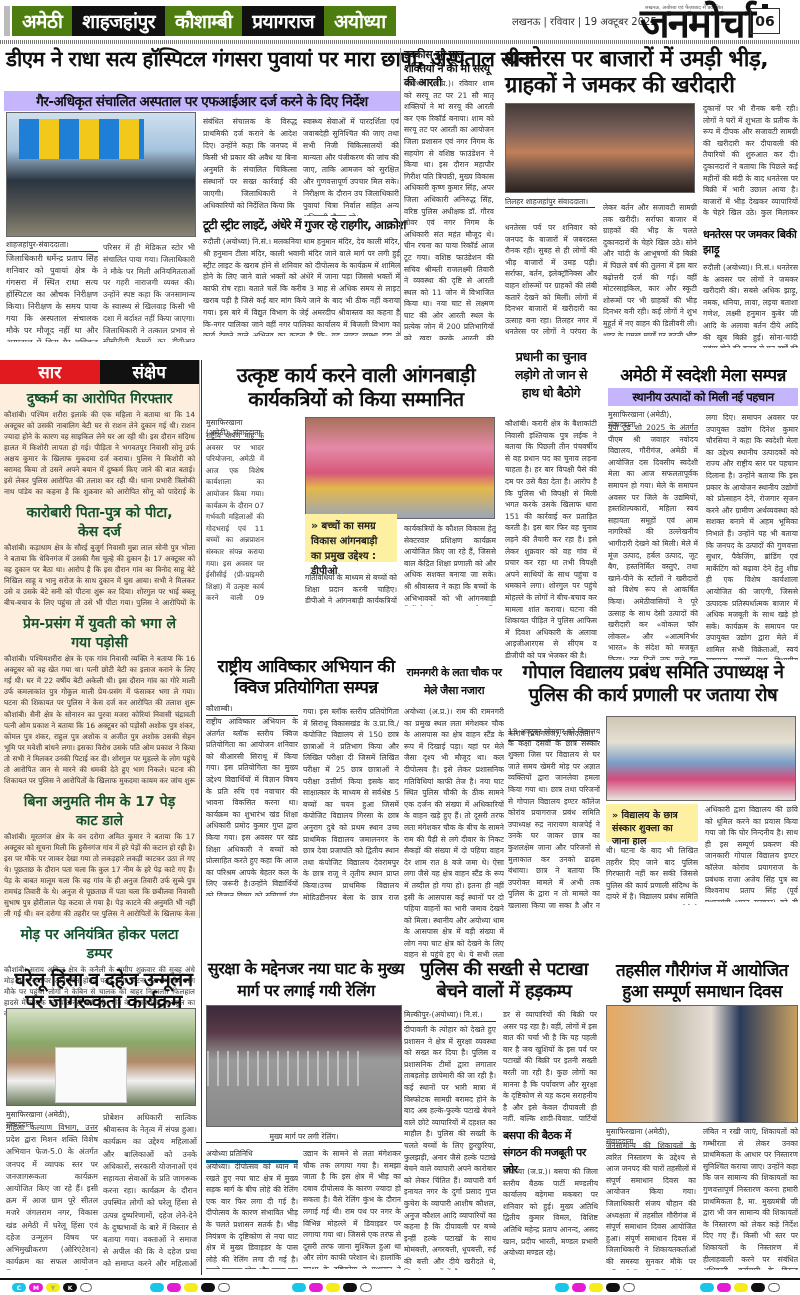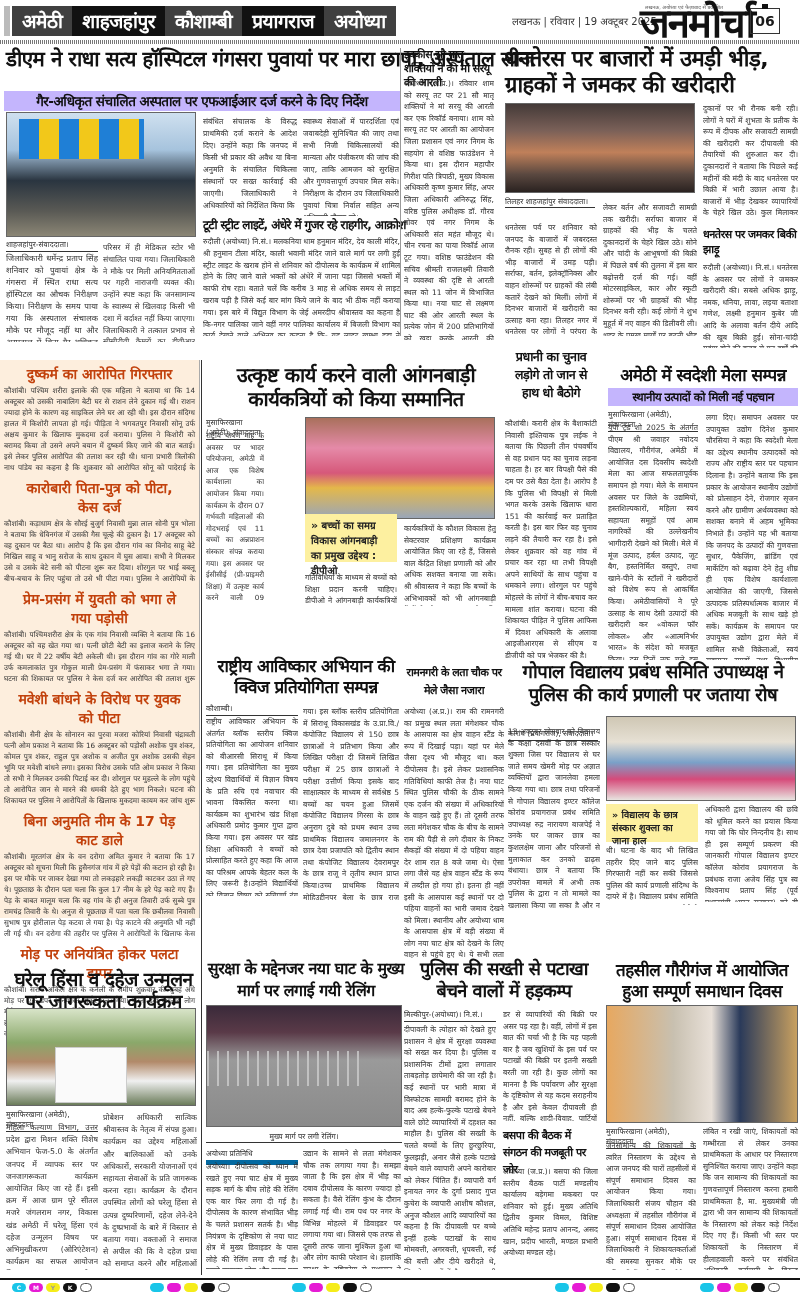--- a/index.html
+++ b/index.html
@@ -1,35 +1,35 @@
 <!DOCTYPE html>
 <html><head>
 <meta charset="utf-8">
 <style>
 *{box-sizing:border-box;margin:0;padding:0}
 body{width:800px;height:1295px;background:#fff;font-family:"DejaVu Sans",sans-serif;color:#1a1a1a;position:relative;overflow:hidden}
 .abs{position:absolute}
 .topbar{left:12px;top:6px;height:30px;display:flex}
 .tag{color:#fff;font-weight:bold;font-size:19px;line-height:30px;padding:0 10px;letter-spacing:-0.5px}
-.tag.red{background:#404040}.tag.blk{background:#111}
+.tag.red{background:#4d7c0f}.tag.blk{background:#111}
 .dateline{left:512px;top:14px;font-size:10px;color:#333}
 .masthead{left:640px;top:2px;font-size:40px;font-weight:bold;color:#111;letter-spacing:-2px;line-height:42px}
 .mast-sub{left:645px;top:4px;font-size:5px;color:#555}
 .pageno{left:750px;top:8px;width:30px;height:26px;border:1px solid #333;font-size:14px;text-align:center;line-height:24px;font-weight:bold}
 .hatch{left:0;top:40px;width:800px;height:4px;background:repeating-linear-gradient(90deg,#777 0 1px,#fff 1px 2px)}
 .h1{font-weight:bold;color:#111;line-height:1.15;letter-spacing:-0.5px}
 .yellowbar{background:#c4b5fd}
 .txt{font-size:7.5px;line-height:11.5px;color:#333;text-align:justify;overflow:hidden}
 .cap{font-size:7.5px;color:#333;border-bottom:1px solid #333;padding-bottom:2px}
 .photo{border:1px solid #666;overflow:hidden}
 .vline{width:1px;background:#333}
 .sarbox{left:0;top:360px;width:200px;height:558px;background:#fdeedd;border-right:1px solid #aaa}
 .sar{display:flex;height:24px}
 .sar div{flex:1;color:#fff;font-weight:bold;font-size:17px;text-align:center;line-height:24px}
-.sh{font-weight:bold;font-size:14px;text-align:center;color:#c2410c;margin:4px 18px 2px}
+.sh{font-weight:bold;font-size:14px;text-align:center;color:#14532d;margin:4px 18px 2px}
 .st{font-size:7.2px;line-height:11px;color:#333;padding:0 4px;text-align:justify}
 .pullq{background:#fdf0a0;font-weight:bold;font-size:10px;line-height:15px;padding:4px 6px;color:#222}
 .cmyk{display:flex;gap:3px;align-items:center}
 .dot{width:14px;height:9px;border-radius:5px;font-size:6px;color:#fff;text-align:center;line-height:9px;font-weight:bold}
 .reg{width:12px;height:9px;border:1px solid #555;border-radius:5px;position:relative}
 .bottomline{left:0;top:1278px;width:800px;height:2px;background:#111}
 </style>
 </head>
 <body>
 
@@ -55,34 +55,37 @@
 </div>
 <div class="abs cap" style="left:6px;top:239px;width:92px">शाहजहांपुर-संवाददाता।</div>
 <div class="abs txt" style="left:6px;top:252px;width:92px;height:90px;font-size:8.2px;line-height:12px">जिलाधिकारी धर्मेन्द्र प्रताप सिंह शनिवार को पुवायां क्षेत्र के गंगसरा में स्थित राधा सत्य हॉस्पिटल का औचक निरीक्षण किया। निरीक्षण के समय पाया गया कि अस्पताल संचालक मौके पर मौजूद नहीं था और अस्पताल में बिना गैर-अधिकृत व्यक्तियों के माध्यम से चिकित्सा सेवाएं संचालित की जा रही थीं। इसके अतिरिक्त, अस्पताल</div>
 <div class="abs txt" style="left:103px;top:242px;width:92px;height:100px;font-size:7.6px;line-height:11.8px">परिसर में ही मेडिकल स्टोर भी संचालित पाया गया। जिलाधिकारी ने मौके पर मिली अनियमितताओं पर गहरी नाराजगी व्यक्त की। उन्होंने स्पष्ट कहा कि जनसामान्य के स्वास्थ्य से खिलवाड़ किसी भी दशा में बर्दाश्त नहीं किया जाएगा। जिलाधिकारी ने तत्काल प्रभाव से सीसीटीवी कैमरों का डीवीआर जब्त करने, अस्पताल को सीज करने के निर्देश दिए तथा</div>
 <div class="abs txt" style="left:203px;top:116px;width:94px;height:100px;line-height:12px">संबंधित संचालक के विरुद्ध प्राथमिकी दर्ज कराने के आदेश दिए। उन्होंने कहा कि जनपद में किसी भी प्रकार की अवैध या बिना अनुमति के संचालित चिकित्सा संस्थानों पर सख्त कार्रवाई की जाएगी। जिलाधिकारी ने अधिकारियों को निर्देशित किया कि</div>
 <div class="abs txt" style="left:303px;top:116px;width:96px;height:100px;line-height:12px">स्वास्थ्य सेवाओं में पारदर्शिता एवं जवाबदेही सुनिश्चित की जाए तथा सभी निजी चिकित्सालयों की मान्यता और पंजीकरण की जांच की जाए, ताकि आमजन को सुरक्षित और गुणवत्तापूर्ण उपचार मिल सके। निरीक्षण के दौरान उप जिलाधिकारी पुवायां चित्रा निर्वाल सहित अन्य अधिकारी मौजूद रहे।</div>
 <div class="abs h1" style="left:203px;top:219px;width:198px;font-size:12px;white-space:nowrap;letter-spacing:-0.6px">टूटी स्ट्रीट लाइटें, अंधेरे में गुजर रहे राहगीर, आक्रोश</div>
 <div class="abs txt" style="left:203px;top:236px;width:197px;height:100px;line-height:11.8px">रुदौली (अयोध्या) नि.सं.। मलकनिया धाम हनुमान मंदिर, देव काली मंदिर, श्री हनुमान टीला मंदिर, काली भवानी मंदिर जाने वाले मार्ग पर लगी हुई स्ट्रीट लाइट के खराब होने से शनिवार को दीपोत्सव के कार्यक्रम में शामिल होने के लिए जाने वाले भक्तों को अंधेरे में जाना पड़ा जिससे भक्तों में काफी रोष रहा। बताते चलें कि करीब 3 माह से अधिक समय से लाइट खराब पड़ी है जिसे कई बार मांग किये जाने के बाद भी ठीक नहीं कराया गया। इस बारे में विद्युत विभाग के जेई अमरदीप श्रीवास्तव का कहना है कि-नगर पालिका जाने वहीं नगर पालिका कार्यालय में बिजली विभाग का कार्य देखने वाले अभिनव का कहना है कि- यह लाइट खम्भा हुडा ने लगाया है और अभी तक पालिका को यह कार्य स्थानांतरित नहीं किया है इसलिए पालिका इसे सही नहीं करा सकती है हालांकि इसके लिए हुडा को पत्र लिखा जा चुका है परन्तु अभी तक कोई जवाब नहीं आया है।</div>
 
 <div class="abs sarbox">
+  <div class="sar">
+    <div style="background:#e01a1f">सार</div>
+    <div style="background:#111">संक्षेप</div>
+  </div>
   <div>
     <div class="sh">दुष्कर्म का आरोपित गिरफ्तार</div>
     <div class="st" style="height:89px;overflow:hidden">कौशांबी। पश्चिम शरीरा इलाके की एक महिला ने बताया था कि 14 अक्टूबर को उसकी नाबालिग बेटी घर से राशन लेने दुकान गई थी। राशन ज्यादा होने के कारण वह साइकिल लेने घर आ रही थी। इस दौरान संदिग्ध हालत में किशोरी लापता हो गई। पीड़िता ने भगवतपुर निवासी सोनू उर्फ अक्षय कुमार के खिलाफ मुकदमा दर्ज कराया। पुलिस ने किशोरी को बरामद किया तो उसने अपने बयान में दुष्कर्म किए जाने की बात बताई। इसे लेकर पुलिस आरोपित की तलाश कर रही थी। थाना प्रभारी त्रिलोकी नाथ पांडेय का कहना है कि शुक्रवार को आरोपित सोनू को पादेराई के समीप से गिरफ्तार कर लिया गया है। आरोपित का चालान कर दिया गया है।</div>
   </div>
   <div>
     <div class="sh">कारोबारी पिता-पुत्र को पीटा, केस दर्ज</div>
     <div class="st" style="height:67px;overflow:hidden">कौशांबी। कड़ाधाम क्षेत्र के सौरई बुजुर्ग निवासी मुन्ना लाल सोनी पुत्र भोला ने बताया कि धेविनगंज में उसकी गैस चूल्हे की दुकान है। 17 अक्टूबर को वह दुकान पर बैठा था। आरोप है कि इस दौरान गांव का विनोद साहू बेटे निखिल साहू व भानु सरोज के साथ दुकान में घुस आया। सभी ने मिलकर उसे व उसके बेटे सनी को पीटना शुरू कर दिया। शोरगुल पर भाई बबलू बीच-बचाव के लिए पहुंचा तो उसे भी पीटा गया। पुलिस ने आरोपियों के खिलाफ केस दर्ज कर मामले की छानबीन शुरू कर दिया है।</div>
   </div>
   <div>
     <div class="sh">प्रेम-प्रसंग में युवती को भगा ले गया पड़ोसी</div>
     <div class="st" style="height:56px;overflow:hidden">कौशांबी। पश्चिमशरीरा क्षेत्र के एक गांव निवासी व्यक्ति ने बताया कि 16 अक्टूबर को वह खेत गया था। पत्नी छोटी बेटी का इलाज कराने के लिए गई थी। घर में 22 वर्षीय बेटी अकेली थी। इस दौरान गांव का गोरे माली उर्फ कमलाकांत पुत्र गोकुल माली प्रेम-प्रसंग में फंसाकर भगा ले गया। घटना की शिकायत पर पुलिस ने केस दर्ज कर आरोपित की तलाश शुरू कर दिया है।</div>
   </div>
   <div>
-    <div class="sh">मवेशी बांधने के विरोध पर युवक को पीटा</div>
     <div class="st" style="height:78px;overflow:hidden">कौशांबी। सैनी क्षेत्र के सोनारन का पुरवा मजरा कोरियां निवासी चंद्रावती पत्नी ओम प्रकाश ने बताया कि 16 अक्टूबर को पड़ोसी अशोक पुत्र शंकर, कोमल पुत्र शंकर, राहुल पुत्र अशोक व अजीत पुत्र अशोक उसकी सेहन भूमि पर मवेशी बांधने लगा। इसका विरोध उसके पति ओम प्रकाश ने किया तो सभी ने मिलकर उनकी पिटाई कर दी। शोरगुल पर मुहल्ले के लोग पहुंचे तो आरोपित जान से मारने की धमकी देते हुए भाग निकले। घटना की शिकायत पर पुलिस ने आरोपितों के खिलाफ मुकदमा कायम कर जांच शुरू कर दिया है।</div>
   </div>
   <div>
     <div class="sh">बिना अनुमति नीम के 17 पेड़ काट डाले</div>
     <div class="st" style="height:89px;overflow:hidden">कौशांबी। मूरतगंज क्षेत्र के वन दरोगा अमित कुमार ने बताया कि 17 अक्टूबर को सूचना मिली कि हुसैनगंज गांव में हरे पेड़ों की कटान हो रही है। इस पर मौके पर जाकर देखा गया तो लकड़हारे लकड़ी काटकर उठा ले गए थे। पूछताछ के दौरान पता चला कि कुल 17 नीम के हरे पेड़ काटे गए हैं। पेड़ के बाबत मालूम चला कि वह गांव के ही अनुज तिवारी उर्फ सुब्बे पुत्र रामचंद्र तिवारी के थे। अनुज से पूछताछ में पता चला कि छबीलवा निवासी सुभाष पुत्र होरीलाल पेड़ कटवा ले गया है। पेड़ काटने की अनुमति भी नहीं ली गई थी। वन दरोगा की तहरीर पर पुलिस ने आरोपितों के खिलाफ केस दर्ज कर लिया है।</div>
   </div>
   <div>
     <div class="sh">मोड़ पर अनियंत्रित होकर पलटा डम्पर</div>
     <div class="st" style="height:56px;overflow:hidden">कौशांबी। सराय अकिल क्षेत्र के कनैली के समीप शुक्रवार की सुबह अंधे मोड़ पर एक डंपर अनियंत्रित होकर पलट गया। घटना देख स्थानीय लोग मौके पर पहुंचे। लोगों ने केबिन से चालक को बाहर निकाला। फिलहाल हादसे में चालक को चोट नहीं लगी थी। गांव के संजय सिंह व राहुल का कहना है कि सराय अकिल से कनैली को जोड़ने वाले मार्ग को पीडब्लूडी ने बनवाया है। वहां अंधे मोड़ पर अक्सर हादसे होते रहते हैं।</div>
   </div>
@@ -150,21 +153,21 @@
 </div>
 <div class="abs txt" style="left:606px;top:845px;width:92px;height:60px;line-height:11.6px">थी। घटना के बाद भी लिखित तहरीर दिए जाने बाद पुलिस गिरफ्तारी नहीं कर सकी जिससे पुलिस की कार्य प्रणाली संदिग्ध के दायरे में है। विद्यालय प्रबंध समिति उपाध्यक्ष रुद्र नारायण बाजपेई ने पुलिस की कार्य प्रणाली पर रोष जताते हुए कहा कि अपराधियों को गिरफ्तार करने के बजाय पुलिस ने छात्रों को परीक्षा के दौरान अनावश्यक रूप से परेशान किया, जो कि निन्दनीय था। इसके अलावा उन्होंने कहा कि जिम्मेदार पुलिस</div>
 <div class="abs txt" style="left:705px;top:804px;width:93px;height:98px;line-height:11.6px">अधिकारी द्वारा विद्यालय की छवि को धूमिल करने का प्रयास किया गया जो कि घोर निन्दनीय है। साथ ही इस सम्पूर्ण प्रकरण की जानकारी गोपाल विद्यालय इण्टर कॉलेज कोरांव प्रयागराज के प्रबंधक राजा अजेय सिंह पुत्र स्व विश्वनाथ प्रताप सिंह (पूर्व प्रधानमंत्री भारत सरकार) को दी गई जिसपर उन्होंने घटना पर क्षोभ व्यक्त करते हुए कहा कि यदि पुलिस के द्वारा 7 दिन के भीतर अपराधियों की गिरफ्तारी नहीं की गई तो छात्र को न्याय दिलाने के लिए पुलिस महानिदेशक लखनऊ उत्तर प्रदेश से बात की जाएगी।</div>
 
 <div class="abs h1" style="left:206px;top:958px;width:200px;font-size:16px;text-align:center;line-height:22px">सुरक्षा के मद्देनजर नया घाट के मुख्य मार्ग पर लगाई गयी रेलिंग</div>
 <div class="abs photo" style="left:206px;top:1005px;width:196px;height:122px;background:linear-gradient(180deg,#3a2a3a 0%,#5a3a48 22%,#9a9a9a 45%,#8a8a8a 100%)">
   <div style="position:absolute;left:0;top:45px;width:160px;height:35px;background:repeating-linear-gradient(90deg,#ccc 0 2px,transparent 2px 10px);opacity:.8"></div>
 </div>
 <div class="abs" style="left:206px;top:1131px;width:196px;font-size:7.5px;text-align:center;color:#333">मुख्य मार्ग पर लगी रेलिंग।</div>
 <div class="abs" style="left:206px;top:1142px;width:196px;height:1px;background:#333"></div>
-<div class="abs cap" style="left:206px;top:1148px;width:92px;border-bottom:5px solid #0369a1">अयोध्या प्रतिनिधि</div>
+<div class="abs cap" style="left:206px;top:1148px;width:92px;border-bottom:3px solid #0369a1">अयोध्या प्रतिनिधि</div>
 <div class="abs txt" style="left:206px;top:1161px;width:92px;height:108px;line-height:11.6px">अयोध्या। दीपोत्सव को ध्यान में रखते हुए नया घाट क्षेत्र में मुख्य सड़क मार्ग के बीच लोहे की रेलिंग एक बार फिर लगा दी गई है। दीपोत्सव के कारण संभावित भीड़ के चलते प्रशासन सतर्क है। भीड़ नियंत्रण के दृष्टिकोण से नया घाट क्षेत्र में मुख्य डिवाइडर के पास लोहे की रेलिंग लगा दी गई है। इससे सामान्य लोग और वाहन एक तरफ से दूसरी तरफ नहीं जा सकेंगे। यह रेलिंग एसकेडी तुलसी</div>
 <div class="abs txt" style="left:303px;top:1148px;width:98px;height:121px;line-height:11.6px">उद्यान के सामने से लता मंगेशकर चौक तक लगाया गया है। समझा जाता है कि इस क्षेत्र में भीड़ का दबाव दीपोत्सव के कारण ज्यादा हो सकता है। वैसे रेलिंग कुंभ के दौरान लगाई गई थी। राम पथ पर नगर के विभिन्न मोहल्ले में डिवाइडर पर लगाया गया था। जिससे एक तरफ से दूसरी तरफ जाना मुश्किल हुआ था और लोग काफी परेशान थे। हालांकि सुरक्षा के दृष्टिकोण से प्रशासन ने ऐसा किया था। राम की पैड़ी के विभिन्न क्षेत्रों में आवागमन प्रतिबंधित है।</div>
 
 <div class="abs h1" style="left:404px;top:958px;width:200px;font-size:18px;text-align:center;line-height:22px">पुलिस की सख्ती से पटाखा बेचने वालों में हड़कम्प</div>
 <div class="abs cap" style="left:404px;top:1009px;width:92px">मिल्कीपुर-(अयोध्या)। नि.सं.।</div>
 <div class="abs txt" style="left:404px;top:1024px;width:92px;height:246px;line-height:11.6px">दीपावली के त्योहार को देखते हुए प्रशासन ने क्षेत्र में सुरक्षा व्यवस्था को सख्त कर दिया है। पुलिस व प्रशासनिक टीमों द्वारा लगातार ताबड़तोड़ छापेमारी की जा रही है। कई स्थानों पर भारी मात्रा में विस्फोटक सामग्री बरामद होने के बाद अब हल्के-फुल्के पटाखे बेचने वाले छोटे व्यापारियों में दहशत का माहौल है। पुलिस की सख्ती के चलते बच्चों के लिए छुरछुरिया, फुलझड़ी, अनार जैसे हल्के पटाखे बेचने वाले व्यापारी अपने कारोबार को लेकर चिंतित हैं। व्यापारी वर्ग इनायत नगर के दुर्गा प्रसाद गुप्त कुचेरा के व्यापारी आशीष कौशल, अनुज कौशल आदि व्यापारियों का कहना है कि दीपावली पर बच्चे इन्हीं हल्के पटाखों के साथ मोमबत्ती, अगरबत्ती, धूपबत्ती, रुई की बत्ती और दीये खरीदते थे, जिससे बाजारों में रौनक बढ़ जाती थी। लेकिन इस बार पुलिस प्रशासन के</div>
 <div class="abs txt" style="left:503px;top:1009px;width:94px;height:112px;line-height:11.6px">डर से व्यापारियों की बिक्री पर असर पड़ रहा है। वहीं, लोगों में इस बात की चर्चा भी है कि यह पहली बार है जब खुशियों के इस पर्व पर पटाखों की बिक्री पर इतनी सख्ती बरती जा रही है। कुछ लोगों का मानना है कि पर्यावरण और सुरक्षा के दृष्टिकोण से यह कदम सराहनीय है और इसे केवल दीपावली ही नहीं, बल्कि शादी-विवाह, पार्टियों और जीत के जश्न जैसे अवसरों पर भी स्थायी रूप से लागू किया जाना चाहिए।</div>
 
 <div class="abs h1" style="left:503px;top:1127px;width:95px;font-size:11px;line-height:17px">बसपा की बैठक में संगठन की मजबूती पर जोर</div>
 <div class="abs txt" style="left:503px;top:1166px;width:95px;height:104px;line-height:11.6px">अयोध्या (ज.प्र.)। बसपा की जिला स्तरीय बैठक पार्टी मण्डलीय कार्यालय बड़ेगमा मकबरा पर शनिवार को हुई। मुख्य अतिथि द्वितीय कुमार विमल, विशिष्ट अतिथि महेन्द्र प्रताप आनन्द, असद खान, प्रदीप भारती, मण्डल प्रभारी अयोध्या मण्डल रहे।</div>

